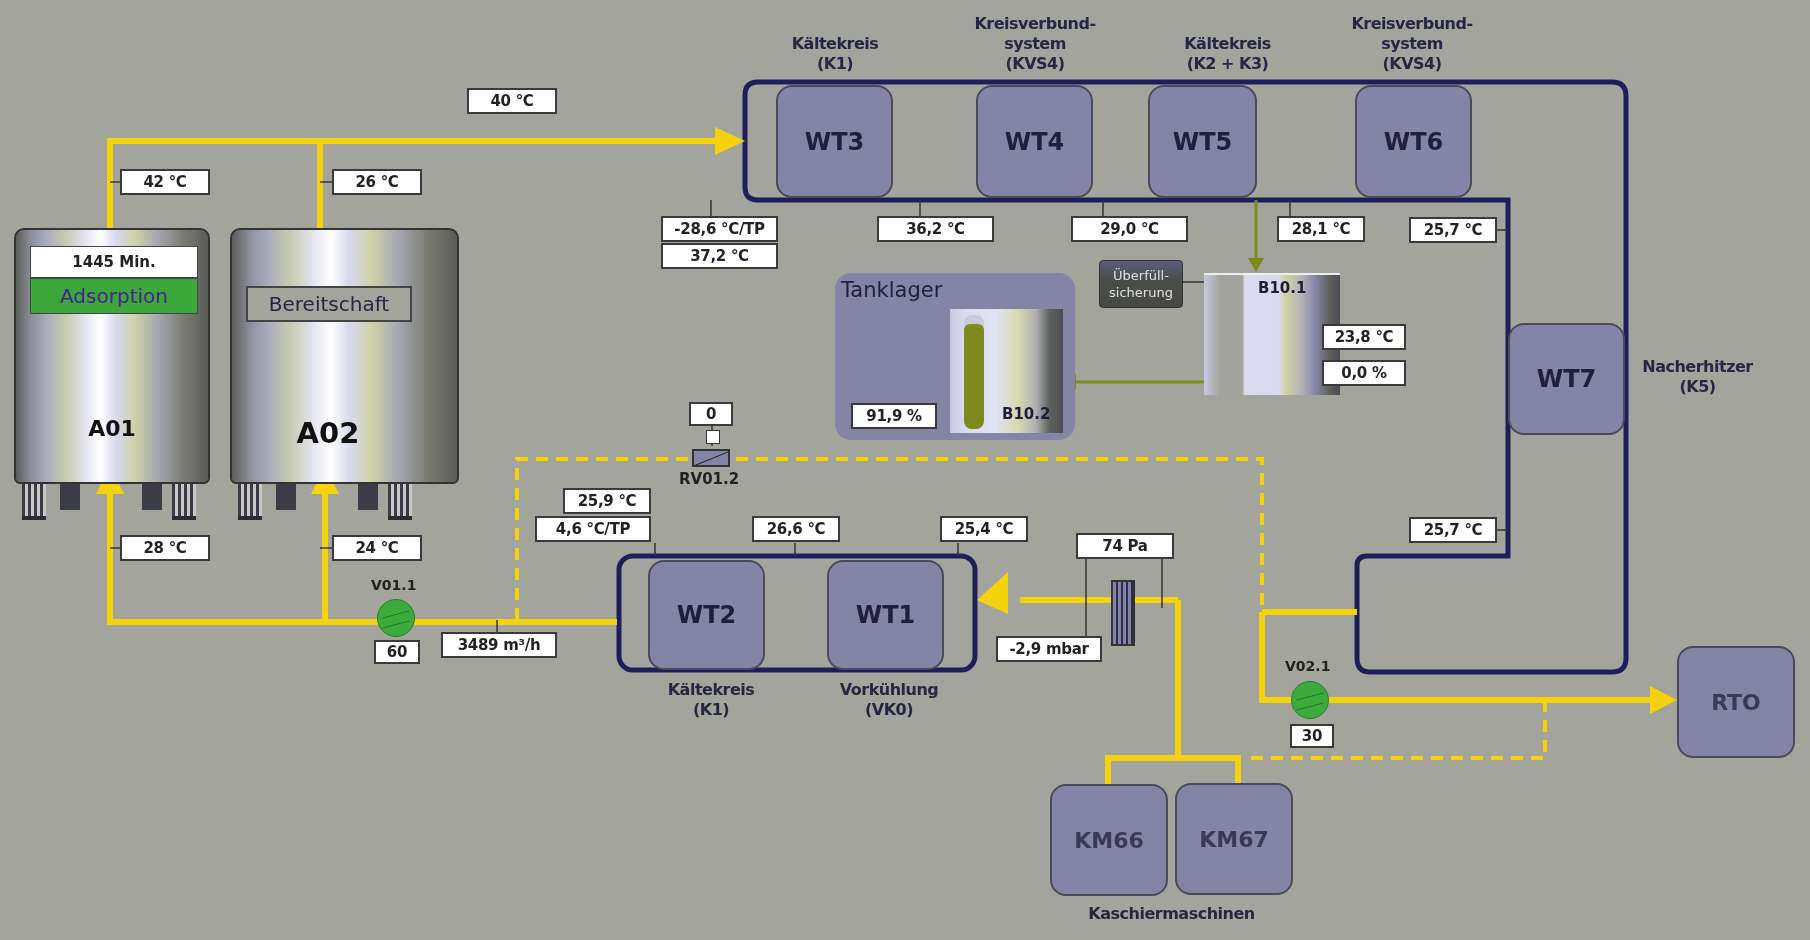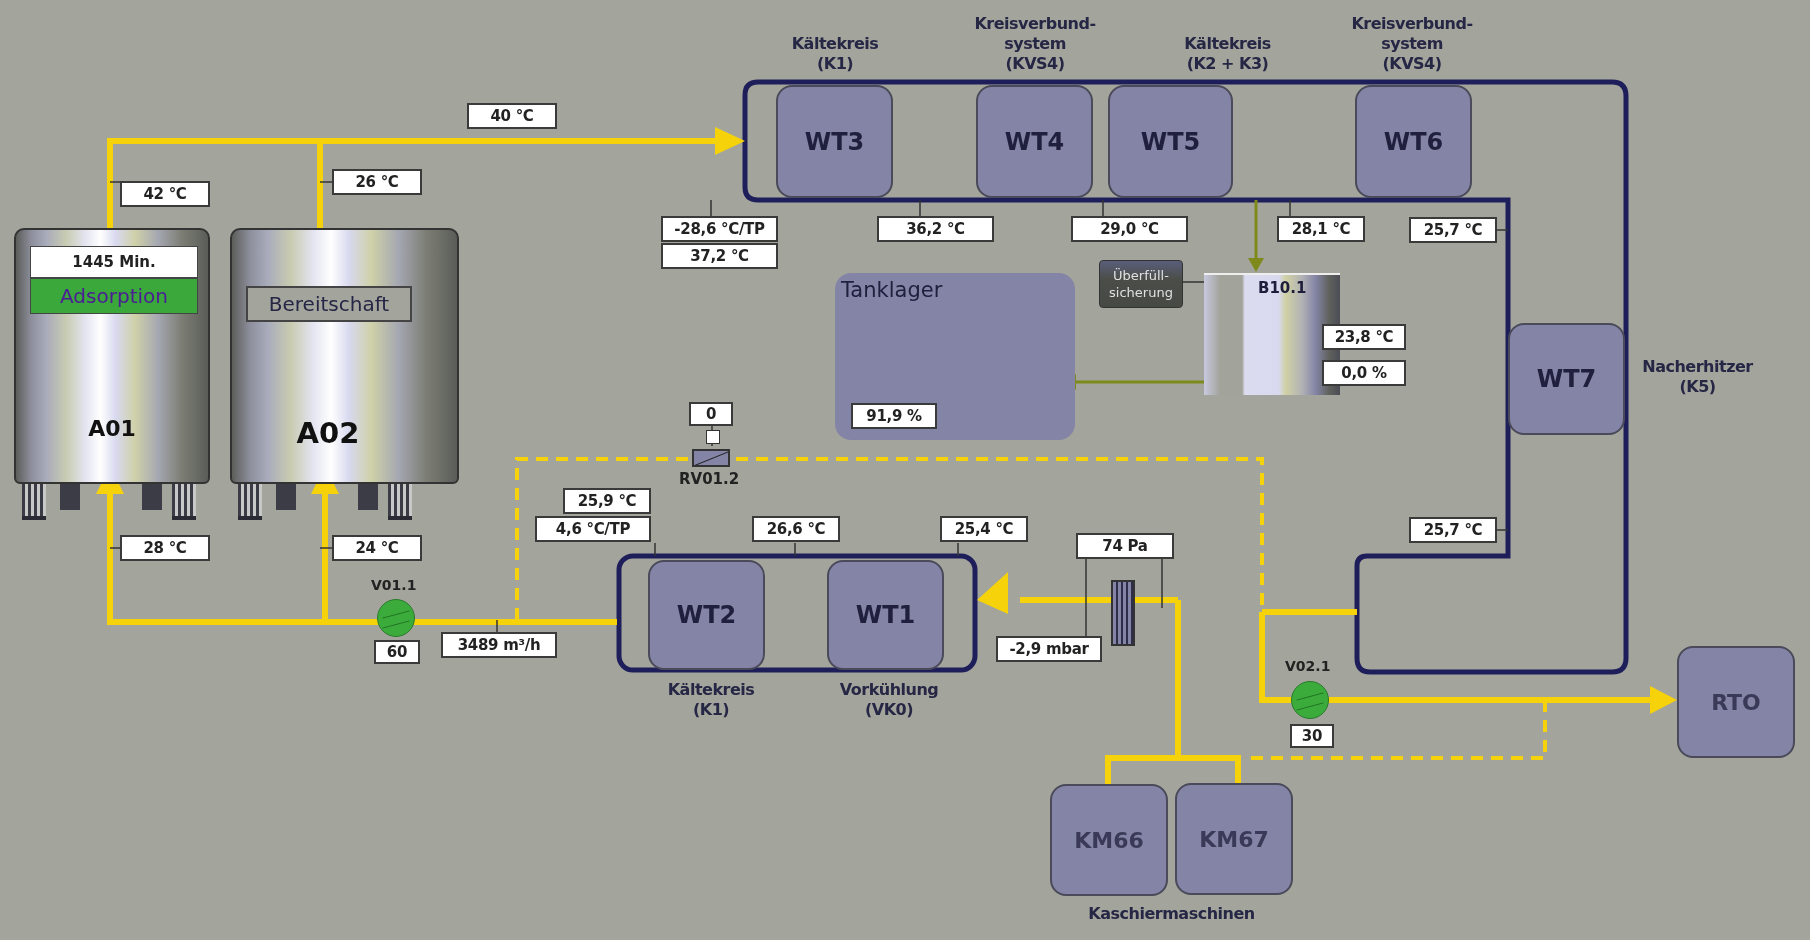--- a/index.html
+++ b/index.html
@@ -91,29 +91,29 @@
 
 <div class="tank" style="left:230px;top:228px;width:229px;height:256px;">
   <div class="abs" style="left:14px;top:56px;width:166px;height:36px;background:#a3a59c;border:2px solid #444;box-sizing:border-box;text-align:center;font-size:20px;line-height:32px;color:#252545;">Bereitschaft</div>
   <div class="abs" style="left:0;width:192px;top:186px;text-align:center;font-size:29px;font-weight:bold;color:#111;">A02</div>
 </div>
 <div class="legs" style="left:238px;top:484px;width:24px;height:32px;"></div>
 <div class="leg" style="left:276px;top:484px;width:20px;height:26px;"></div>
 <div class="leg" style="left:358px;top:484px;width:20px;height:26px;"></div>
 <div class="legs" style="left:388px;top:484px;width:24px;height:32px;"></div>
 
-<div class="valbox" style="left:120px;top:181px;width:90px;text-align:center;">42 °C</div>
+<div class="valbox" style="left:120px;top:169px;width:90px;text-align:center;">42 °C</div>
 <div class="valbox" style="left:332px;top:169px;width:90px;">26 °C</div>
-<div class="valbox" style="left:467px;top:103px;width:90px;">40 °C</div>
+<div class="valbox" style="left:467px;top:88px;width:90px;">40 °C</div>
 <div class="valbox" style="left:120px;top:535px;width:90px;">28 °C</div>
 <div class="valbox" style="left:332px;top:535px;width:90px;">24 °C</div>
 
 <div class="wt" style="left:776px;top:85px;width:117px;height:113px;">WT3</div>
 <div class="wt" style="left:976px;top:85px;width:117px;height:113px;">WT4</div>
-<div class="wt" style="left:1108px;top:85px;width:125px;height:113px;">WT5</div>
+<div class="wt" style="left:1148px;top:85px;width:109px;height:113px;">WT5</div>
 <div class="wt" style="left:1355px;top:85px;width:117px;height:113px;">WT6</div>
 
 <div class="cap" style="left:760px;top:34px;width:150px;">
     <div>Kältekreis</div>
     <div>(K1)</div>
   </div>
 <div class="cap" style="left:950px;top:14px;width:170px;">
     <div>Kreisverbund-</div>
     <div>system</div>
     <div>(KVS4)</div>
@@ -137,20 +137,26 @@
 <div class="valbox" style="left:1409px;top:517px;width:88px;">25,7 °C</div>
 
 <div class="wt" style="left:1508px;top:323px;width:117px;height:112px;">WT7</div>
 <div class="cap" style="left:1620px;top:357px;width:155px;font-size:16px;">
     <div>Nacherhitzer</div>
     <div>(K5)</div>
   </div>
 
 <div class="abs" style="left:835px;top:273px;width:240px;height:167px;background:#8485a6;border-radius:16px;">
   <div class="abs" style="left:6px;top:5px;font-size:21px;color:#20203e;">Tanklager</div>
+  <div class="abs" style="left:115px;top:36px;width:113px;height:124px;background:linear-gradient(90deg,#c8c9e0 0%,#d8d9ef 12%,#e2e3f4 40%,#d8d9ae 60%,#b0b1b3 76%,#5f615c 88%,#4b4c55 100%);">
+    <div class="abs" style="left:14px;top:6px;width:20px;height:114px;background:#c9cad9;border-radius:8px;overflow:hidden;">
+      <div id="b102fill" style="position: absolute; left: 0px; bottom: 0px; width: 100%; background: rgb(127, 138, 28); border-radius: 6px; height: 91.9%;"></div>
+    </div>
+    <div class="abs" style="left:52px;top:96px;font-size:15px;font-weight:bold;color:#1e1e3c;">B10.2</div>
+  </div>
   <div class="valbox" style="left:16px;top:130px;width:86px;">91,9 %</div>
 </div>
 
 <div class="abs" style="left:1204px;top:273px;width:136px;height:120px;background:linear-gradient(90deg,#c8c9e0 0%,#a2a39a 12%,#a2a39a 28%,#dcdcf0 30%,#d8d9ef 55%,#d0d1a4 60%,#b2b2b5 72%,#8485a6 82%,#5f615c 92%,#4b4c55 100%);border-top:2px solid #eee;">
   <div class="abs" style="left:54px;top:4px;font-size:15px;font-weight:bold;color:#1e1e3c;">B10.1</div>
 </div>
 <div class="abs" style="left:1099px;top:260px;width:84px;height:48px;background:linear-gradient(180deg,#5a5e7a 0%,#4b4e48 40%,#474a44 100%);border-radius:4px;border:1px solid #333;text-align:center;font-size:13px;line-height:17px;color:#e0e0e0;padding-top:6px;box-sizing:border-box;">
   <div>Überfüll-</div>
     <div>sicherung</div>
 </div>

